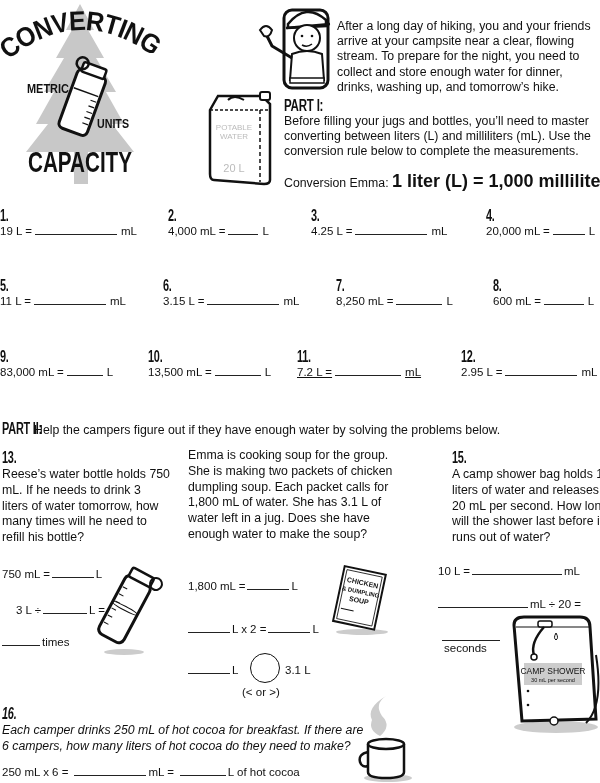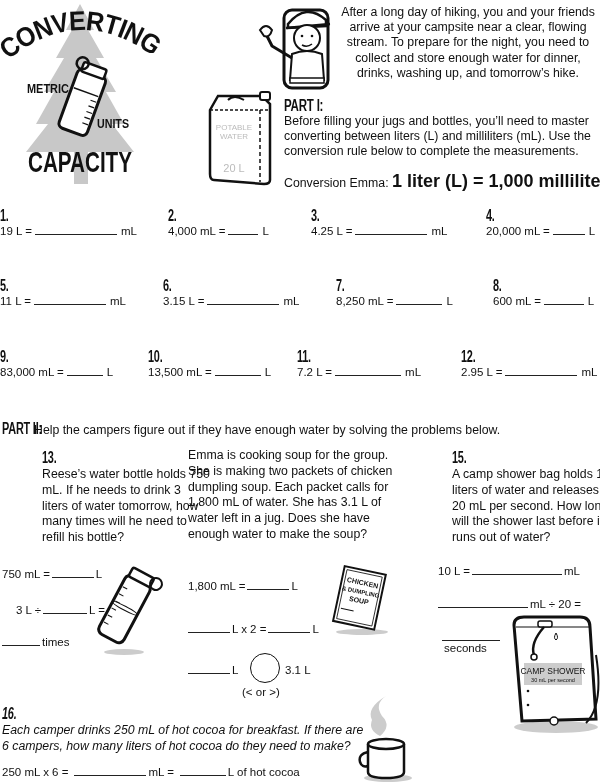--- a/index.html
+++ b/index.html
@@ -1,20 +1,20 @@
 <!DOCTYPE html>
 <html><head>
 <meta charset="utf-8">
 <style>
   * { box-sizing: border-box; margin: 0; padding: 0; }
   html, body { width: 600px; height: 783px; background: #fff; overflow: hidden; }
   body { position: relative; font-family: "Liberation Sans", sans-serif; color: #111; }
   .abs { position: absolute; }
   .cond { font-family: "Liberation Sans", sans-serif; font-weight: bold; transform: scaleX(0.72); transform-origin: left center; display: inline-block; letter-spacing: -0.3px; }
-  .intro { left: 337px; top: 5px; width: 262px; font-size: 12.3px; line-height: 15.2px; text-align: center; }
+  .intro { left: 337px; top: 19px; width: 262px; font-size: 12.3px; line-height: 15.2px; }
   .part1-head { left: 284px; top: 97px; font-size: 16px; }
   .part1-text { left: 284px; top: 114px; width: 316px; font-size: 12.3px; line-height: 15.2px; }
   .rule { left: 284px; top: 171px; font-size: 12.3px; white-space: nowrap; }
   .rule b { font-size: 18px; }
   .q { position: absolute; font-size: 11.5px; white-space: nowrap; }
   .qnum { display: block; font-size: 16px; height: 19px; line-height: 19px; }
   .qnum .cond { transform: scaleX(0.68); }
   .blank { display: inline-block; border-bottom: 1px solid #222; vertical-align: baseline; height: 1px; margin: 0 2px; }
   .p2-head { left: 2px; top: 420px; font-size: 12.3px; white-space: nowrap; }
   .p2-head .cond { font-size: 16px; transform: scaleX(0.68); }
@@ -91,29 +91,29 @@
     <div class="q" style="left: 0px; top: 206px;"><span class="qnum"><span class="cond">1.</span></span><span>19 L =</span><span class="blank" style="width:82px;margin-left:3px;margin-right:4px"></span><span>mL</span></div>
     <div class="q" style="left: 168px; top: 206px;"><span class="qnum"><span class="cond">2.</span></span><span>4,000 mL =</span><span class="blank" style="width:30px;margin-left:3px;margin-right:4px"></span><span>L</span></div>
     <div class="q" style="left: 311px; top: 206px;"><span class="qnum"><span class="cond">3.</span></span><span>4.25 L =</span><span class="blank" style="width:72px;margin-left:3px;margin-right:4px"></span><span>mL</span></div>
     <div class="q" style="left: 486px; top: 206px;"><span class="qnum"><span class="cond">4.</span></span><span>20,000 mL =</span><span class="blank" style="width:32px;margin-left:3px;margin-right:4px"></span><span>L</span></div>
     <div class="q" style="left: 0px; top: 276px;"><span class="qnum"><span class="cond">5.</span></span><span>11 L =</span><span class="blank" style="width:72px;margin-left:3px;margin-right:4px"></span><span>mL</span></div>
     <div class="q" style="left: 163px; top: 276px;"><span class="qnum"><span class="cond">6.</span></span><span>3.15 L =</span><span class="blank" style="width:72px;margin-left:3px;margin-right:4px"></span><span>mL</span></div>
     <div class="q" style="left: 336px; top: 276px;"><span class="qnum"><span class="cond">7.</span></span><span>8,250 mL =</span><span class="blank" style="width:46px;margin-left:3px;margin-right:4px"></span><span>L</span></div>
     <div class="q" style="left: 493px; top: 276px;"><span class="qnum"><span class="cond">8.</span></span><span>600 mL =</span><span class="blank" style="width:40px;margin-left:3px;margin-right:4px"></span><span>L</span></div>
     <div class="q" style="left: 0px; top: 347px;"><span class="qnum"><span class="cond">9.</span></span><span>83,000 mL =</span><span class="blank" style="width:36px;margin-left:3px;margin-right:4px"></span><span>L</span></div>
     <div class="q" style="left: 148px; top: 347px;"><span class="qnum"><span class="cond">10.</span></span><span>13,500 mL =</span><span class="blank" style="width:46px;margin-left:3px;margin-right:4px"></span><span>L</span></div>
-    <div class="q" style="left: 297px; top: 347px;"><span class="qnum"><span class="cond">11.</span></span><span>7.2 L =</span><span class="blank" style="width:66px;margin-left:3px;margin-right:4px"></span><span>mL</span></div>
+    <div class="q" style="left: 297px; top: 347px; text-decoration: underline;"><span class="qnum"><span class="cond">11.</span></span><span>7.2 L =</span><span class="blank" style="width:66px;margin-left:3px;margin-right:4px"></span><span>mL</span></div>
     <div class="q" style="left: 461px; top: 347px;"><span class="qnum"><span class="cond">12.</span></span><span>2.95 L =</span><span class="blank" style="width:72px;margin-left:3px;margin-right:4px"></span><span>mL</span></div>
   </div>
 
 <div class="abs p2-head">
   <span class="cond" style="width:40px">PART II:</span><span style="margin-left:-8px">Help the campers figure out if they have enough water by solving the problems below.</span>
 </div>
 
-<div class="prob" style="left:2px;top:448px;width:168px;margin-left:40px;">
+<div class="prob" style="left:2px;top:448px;width:168px;">
   <span class="qnum"><span class="cond">13.</span></span>
   <div>Reese’s water bottle holds 750 mL. If he needs to drink 3 liters of water tomorrow, how many times will he need to refill his bottle?</div>
 </div>
 <div class="eq" style="left:2px;top:568px"><span>750 mL =</span><span class="blank" style="width:42px"></span><span>L</span></div>
 <div class="eq" style="left:16px;top:604px"><span>3 L ÷</span><span class="blank" style="width:44px"></span><span>L  =</span></div>
 <div class="eq" style="left:2px;top:636px"><span class="blank" style="width:38px;margin-left:0"></span><span>times</span></div>
 <svg style="left:92px;top:562px" width="66" height="96" viewBox="0 0 66 96">
   <ellipse cx="32" cy="90" rx="20" ry="3" fill="#ccc"></ellipse>
   <g transform="rotate(28 32 48)">
     <rect x="18" y="14" width="28" height="66" rx="6" fill="#fff" stroke="#111" stroke-width="3"></rect>

